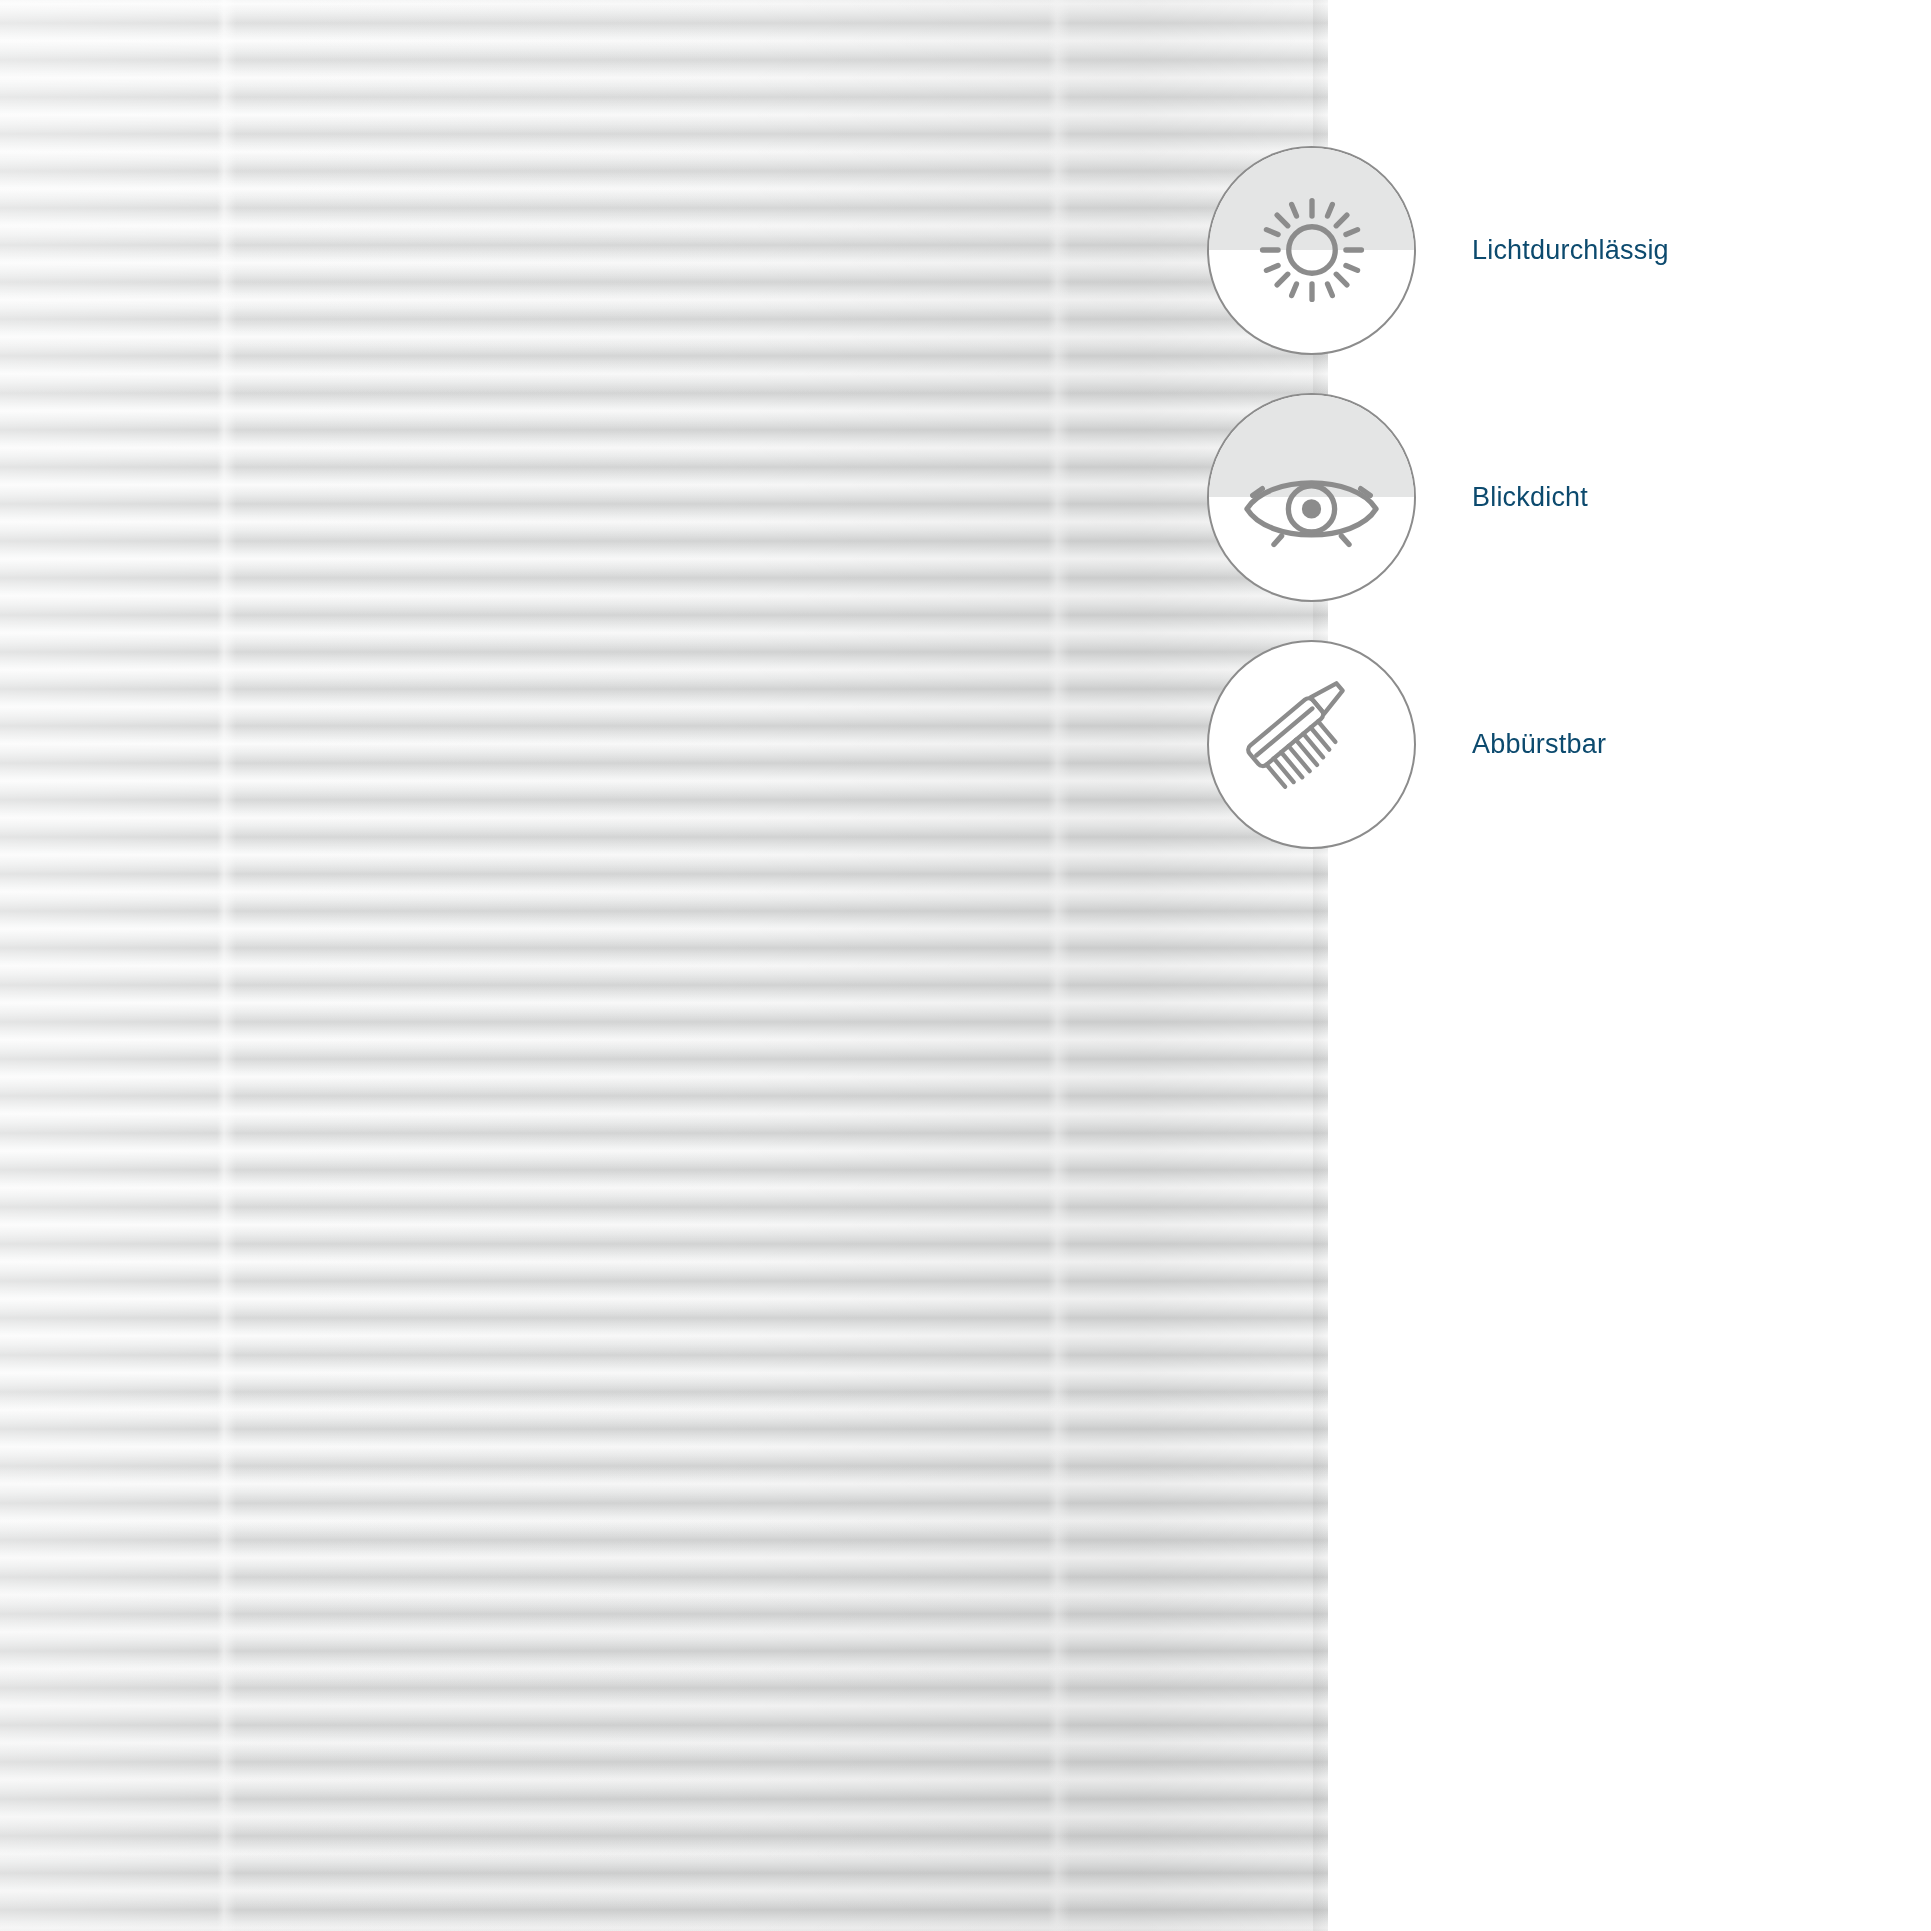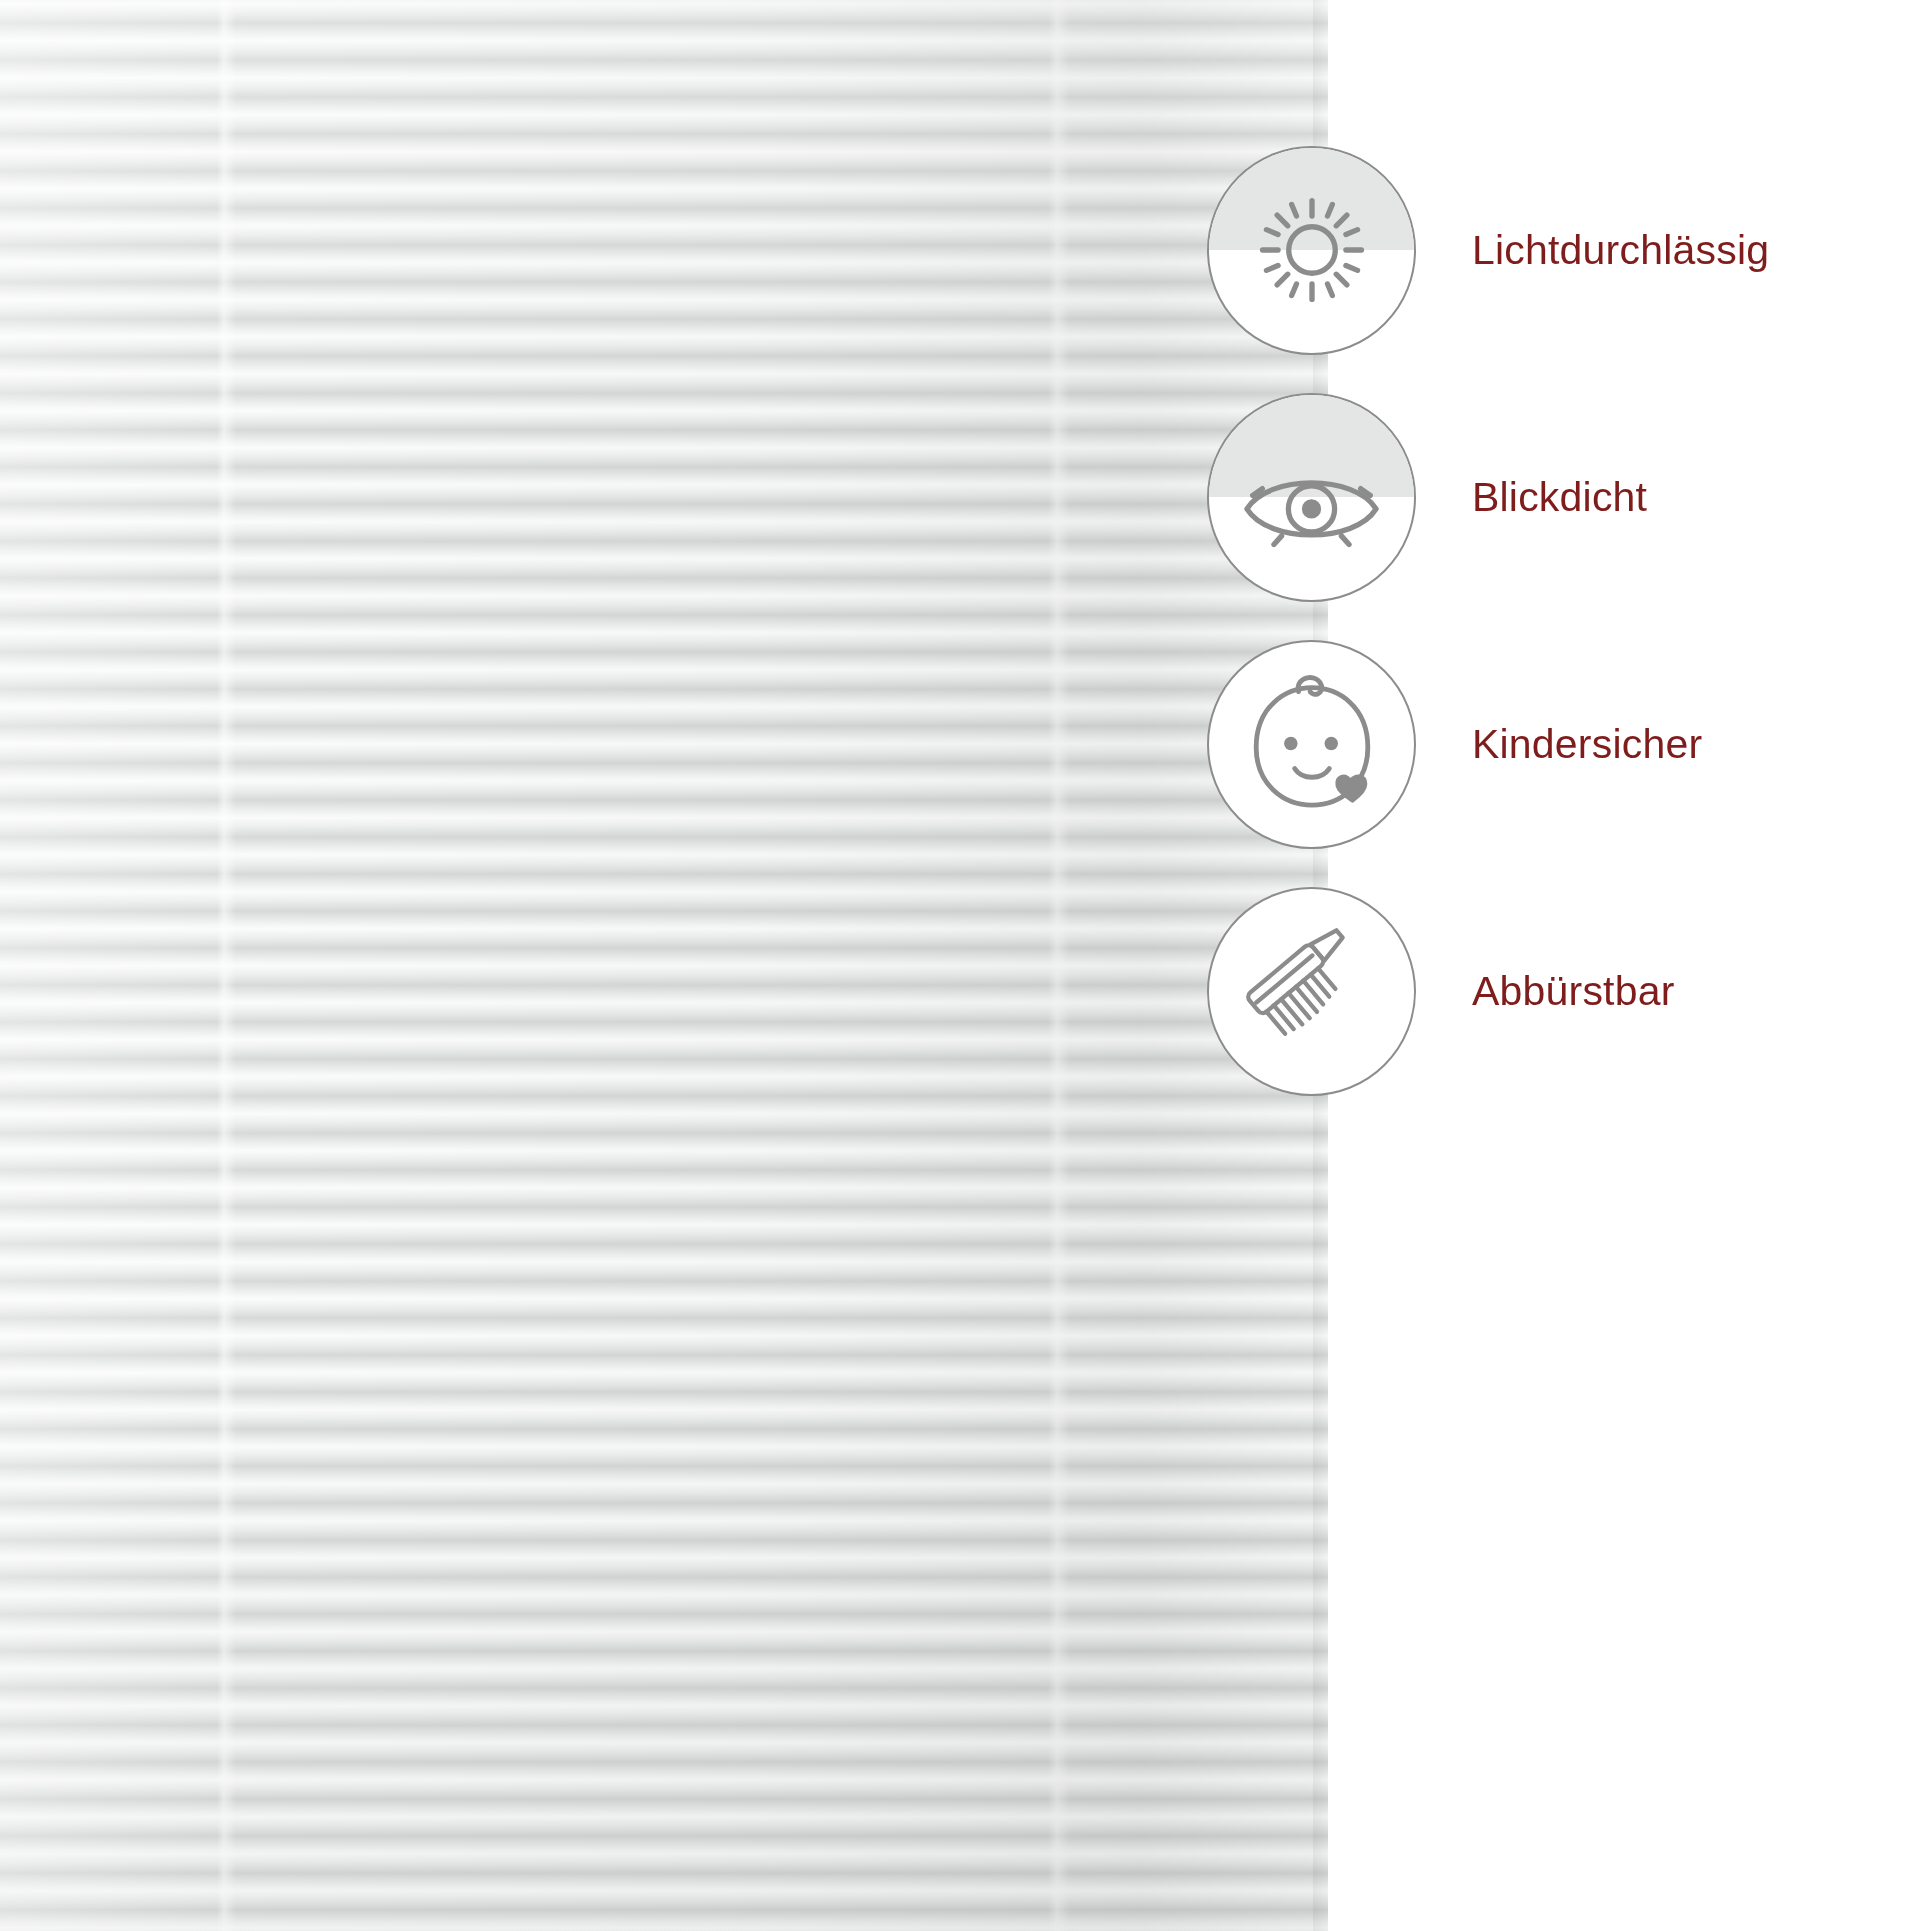--- a/index.html
+++ b/index.html
@@ -129,22 +129,22 @@
     width: 100%;
     height: 50%;
     background: #e4e5e5;
   }
   .feature-icon svg {
     position: relative;
     display: block;
   }
   .feature-label {
     margin-left: 56px;
-    font-size: 41px;
-    color: #7f1d1d;
+    font-size: 27px;
+    color: #0c4a6e;
     letter-spacing: 0.2px;
     white-space: nowrap;
   }
 </style>
 </head>
 <body>
 
 <div class="product-sheet">
 
   <div class="fabric-photo">
@@ -193,33 +193,20 @@
             <line x1="14" y1="44" x2="24" y2="37"></line>
             <line x1="136" y1="44" x2="126" y2="37"></line>
             <line x1="44" y1="86" x2="36" y2="95"></line>
             <line x1="106" y1="86" x2="114" y2="95"></line>
           </svg>
         </div>
         <div class="feature-label">Blickdicht</div>
       </div>
 
 
-      <div class="feature-row">
-        <div class="feature-icon">
-          <svg width="154" height="145" viewBox="0 0 160 150" fill="none" stroke="#8c8c8c" stroke-width="5" stroke-linecap="round" stroke-linejoin="round">
-            <path d="M22 78 C22 36, 52 16, 80 16 C108 16, 138 36, 138 78 C138 116, 110 138, 80 138 C50 138, 22 116, 22 78 Z"></path>
-            <path d="M66 20 C62 4, 86 0, 90 14 C92 22, 82 26, 78 20"></path>
-            <circle cx="58" cy="74" r="7" fill="#8c8c8c" stroke="none"></circle>
-            <circle cx="100" cy="74" r="7" fill="#8c8c8c" stroke="none"></circle>
-            <path d="M62 100 C70 112, 90 112, 98 100"></path>
-            <path d="M120 112 C114 104, 104 108, 106 118 C108 126, 120 132, 122 134 C126 131, 136 124, 136 116 C136 107, 126 105, 120 112 Z" fill="#8c8c8c" stroke="#8c8c8c" stroke-width="3"></path>
-          </svg>
-        </div>
-        <div class="feature-label">Kindersicher</div>
-      </div>
 
       <div class="feature-row">
         <div class="feature-icon">
           <svg width="154" height="154" viewBox="0 0 160 160" fill="none" stroke="#8c8c8c" stroke-width="4.5" stroke-linecap="round" stroke-linejoin="round">
             <g transform="rotate(-40 80 80)">
               <rect x="24" y="40" width="86" height="26" rx="6"></rect>
               <path d="M110 42 L140 48 L140 58 L110 64 Z"></path>
               <line x1="30" y1="66" x2="30" y2="96"></line>
               <line x1="40" y1="66" x2="40" y2="98"></line>
               <line x1="50" y1="66" x2="50" y2="100"></line>

